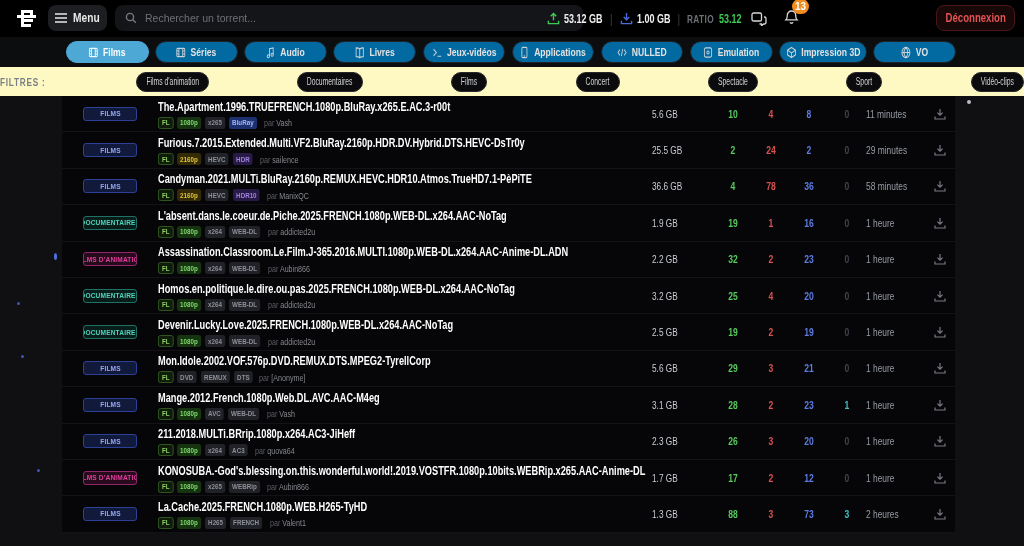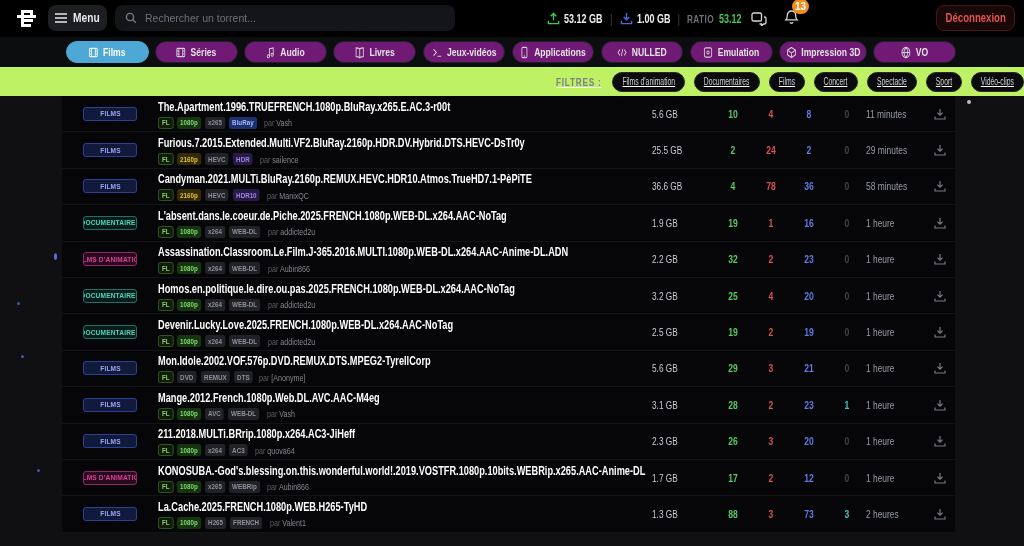--- a/index.html
+++ b/index.html
@@ -18,21 +18,21 @@
   .logo { position:absolute; left:13px; top:6px; width:24px; height:24px; }
   .menu-btn {
     position:absolute; left:48px; top:5px; height:26px; width:59px;
     background:#1c1e22; border:0; border-radius:8px; color:#e8e8e8;
     display:flex; align-items:center; justify-content:center; gap:6px;
     font-size:12px; font-weight:bold; cursor:pointer;
     font-family:"Liberation Sans", sans-serif;
   }
   .menu-btn svg { display:block; }
   .searchbox {
-    position:absolute; left:115px; top:5px; width:340px; height:26px;
+    position:absolute; left:115px; top:5px; width:468px; height:26px;
     background:#141519; border-radius:8px; display:flex; align-items:center;
     padding:0 10px; gap:8px;
   }
   .searchbox input {
     flex:1; background:transparent; border:0; outline:none;
     color:#c8c8c8; font-size:10.5px; font-family:"Liberation Sans", sans-serif;
   }
   .searchbox input::placeholder { color:#6d7076; }
   .stats {
     position:absolute; left:547px; top:0; height:37px;
@@ -83,32 +83,32 @@
     display:flex; align-items:center; justify-content:center;
   }
   .logout-btn span { display:inline-block; white-space:nowrap; }
   
   .tabstrip {
     position:absolute; left:0; top:37px; width:1024px; height:30px;
     background:#0c0d0f; display:flex; align-items:center;
     padding-left:66px; padding-right:68px; gap:6.5px;
   }
   .tab {
-    flex:1 1 0; height:22px; border-radius:11px; background:#701a75; border:1px solid #1f2126;
+    flex:1 1 0; height:22px; border-radius:11px; background:#0369a1; border:1px solid #1f2126;
     color:#e2e2e2; font-size:11px; font-weight:bold; display:flex; align-items:center;
     justify-content:center; cursor:pointer; padding:0 6px;
     font-family:"Liberation Sans", sans-serif; white-space:nowrap;
   }
   .tab-inner { display:flex; align-items:center; gap:6px; }
   .tab svg { display:block; opacity:.92; }
   .tab.active { background:#4da8d6; border-color:#4da8d6; color:#fff; }
   
   .filters {
     position:absolute; left:0; top:67px; width:1024px; height:29px;
-    background:#bef264; display:flex; align-items:center; justify-content:flex-end; gap:9px;text-decoration:underline;
+    background:#fef9c3; display:flex; align-items:center; justify-content:space-between; gap:9px;
   }
   .filters-label { color:#7c8087; font-size:10.5px; font-weight:bold; letter-spacing:1px; margin-right:2px; display:inline-block; }
   .filter-pill {
     height:20px; border-radius:10px; border:1px solid #27282c; background:#0b0b0d;
     color:#cfd1d5; font-size:10px; display:flex; align-items:center; padding:0 9px;
     cursor:pointer; font-family:"Liberation Sans", sans-serif; white-space:nowrap;
   }
   .filter-pill span { display:inline-block; }
   
   .table {

